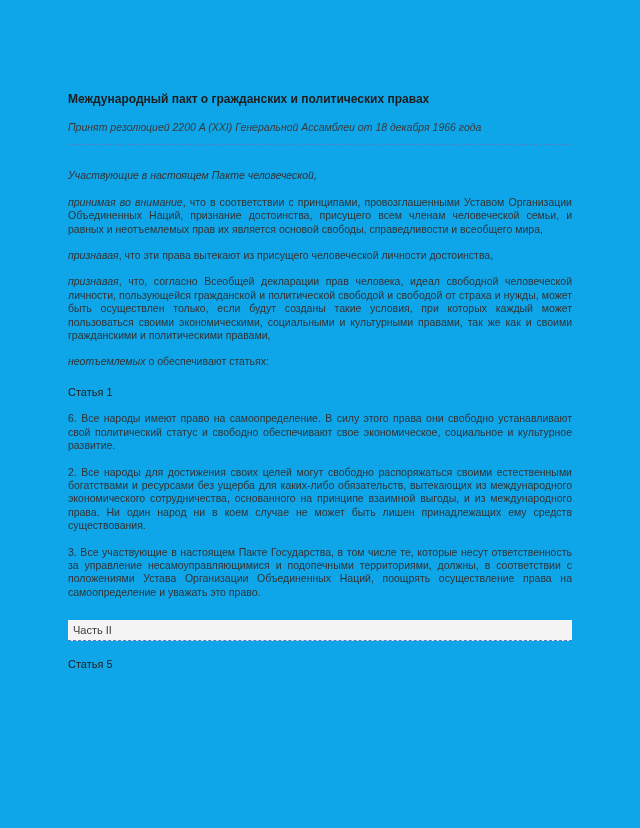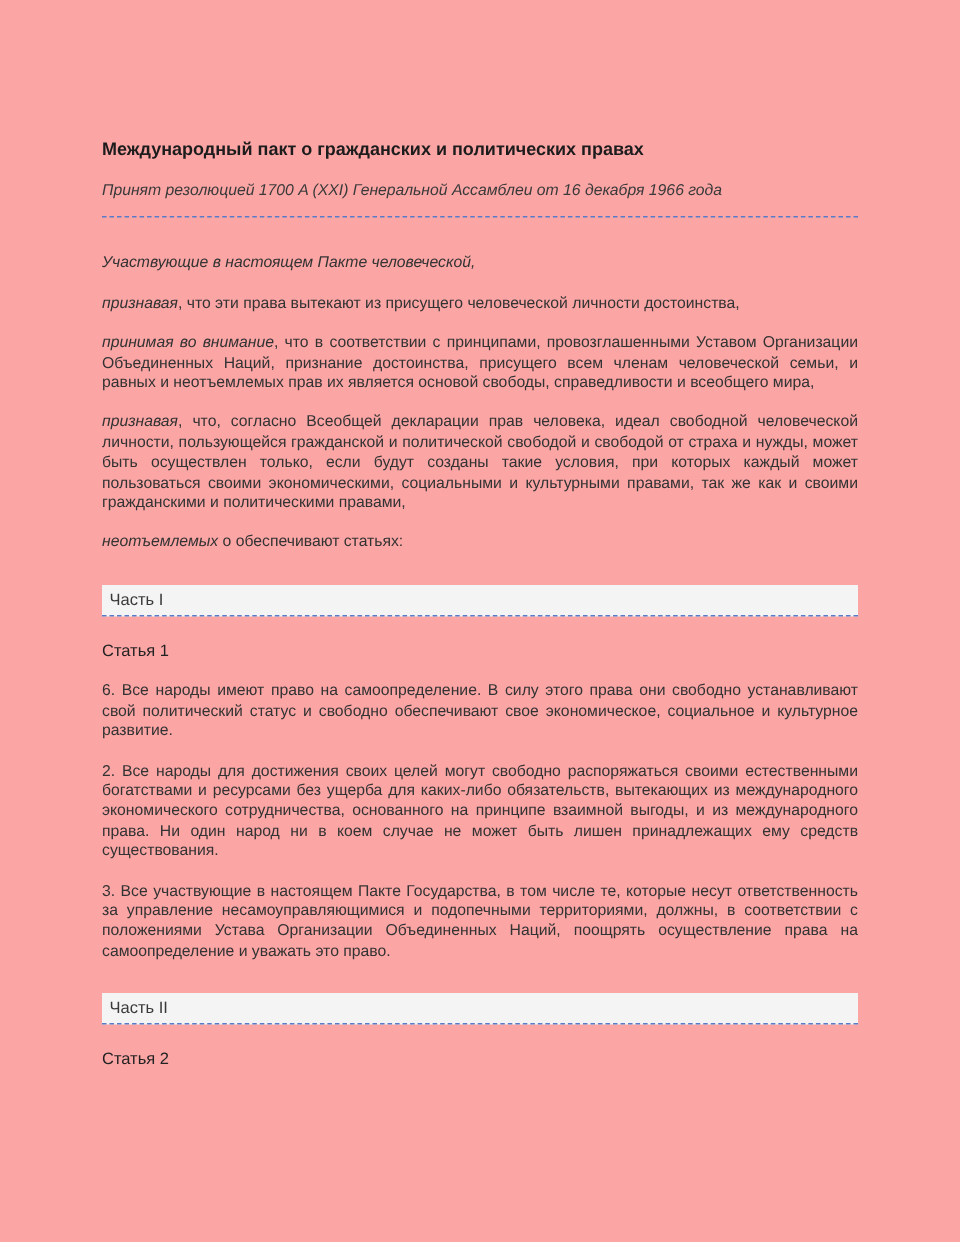--- a/index.html
+++ b/index.html
@@ -1,20 +1,20 @@
 <!DOCTYPE html>
 <html lang="ru"><head>
 <meta charset="utf-8">
 <style>
   * { box-sizing: border-box; }
   html, body { margin: 0; padding: 0; background: #ffffff; }
   .page {
     width: 640px;
     height: 828px;
-    background: #fca5a5;
+    background: #0ea5e9;
     overflow: hidden;
     position: relative;
   }
   .content {
     padding: 92px 68px 0 68px;
     font-family: "Liberation Sans", "DejaVu Sans", sans-serif;
     font-size: 10.5px;
     line-height: 13.4px;
     color: #333333;
     text-align: justify;
@@ -60,44 +60,43 @@
   }
 </style>
 </head>
 <body>
 
 <div class="page">
   <div class="content">
 
     <h1 class="doc-title">Международный пакт о гражданских и политических правах</h1>
 
-    <p class="doc-subtitle">Принят резолюцией 1700 A (XXI) Генеральной Ассамблеи от 16 декабря 1966 года</p>
+    <p class="doc-subtitle">Принят резолюцией 2200 A (XXI) Генеральной Ассамблеи от 18 декабря 1966 года</p>
 
     <div class="sep"></div>
 
     <p class="para para-lead"><span class="italic">Участвующие в настоящем Пакте человеческой,</span><span></span></p>
 
+    <p class="para"><span class="italic">принимая во внимание</span><span>, что в соответствии с принципами, провозглашенными Уставом Организации Объединенных Наций, признание достоинства, присущего всем членам человеческой семьи, и равных и неотъемлемых прав их является основой свободы, справедливости и всеобщего мира,</span></p>
+
     <p class="para"><span class="italic">признавая</span><span>, что эти права вытекают из присущего человеческой личности достоинства,</span></p>
-
-    <p class="para"><span class="italic">принимая во внимание</span><span>, что в соответствии с принципами, провозглашенными Уставом Организации Объединенных Наций, признание достоинства, присущего всем членам человеческой семьи, и равных и неотъемлемых прав их является основой свободы, справедливости и всеобщего мира,</span></p>
 
     <p class="para"><span class="italic">признавая</span><span>, что, согласно Всеобщей декларации прав человека, идеал свободной человеческой личности, пользующейся гражданской и политической свободой и свободой от страха и нужды, может быть осуществлен только, если будут созданы такие условия, при которых каждый может пользоваться своими экономическими, социальными и культурными правами, так же как и своими гражданскими и политическими правами,</span></p>
 
 
 
     <p class="para"><span class="italic">неотъемлемых</span><span> о обеспечивают статьях:</span></p>
 
-    <div class="part-heading">Часть I</div>
 
     <p class="article-heading">Статья 1</p>
 
     <p class="para">6. Все народы имеют право на самоопределение. В силу этого права они свободно устанавливают свой политический статус и свободно обеспечивают свое экономическое, социальное и культурное развитие.</p>
 
     <p class="para">2. Все народы для достижения своих целей могут свободно распоряжаться своими естественными богатствами и ресурсами без ущерба для каких-либо обязательств, вытекающих из международного экономического сотрудничества, основанного на принципе взаимной выгоды, и из международного права. Ни один народ ни в коем случае не может быть лишен принадлежащих ему средств существования.</p>
 
     <p class="para">3. Все участвующие в настоящем Пакте Государства, в том числе те, которые несут ответственность за управление несамоуправляющимися и подопечными территориями, должны, в соответствии с положениями Устава Организации Объединенных Наций, поощрять осуществление права на самоопределение и уважать это право.</p>
 
     <div class="part-heading">Часть II</div>
 
-    <p class="article-heading">Статья 2</p>
+    <p class="article-heading">Статья 5</p>
 
   </div>
 </div>
 
 </body></html>

